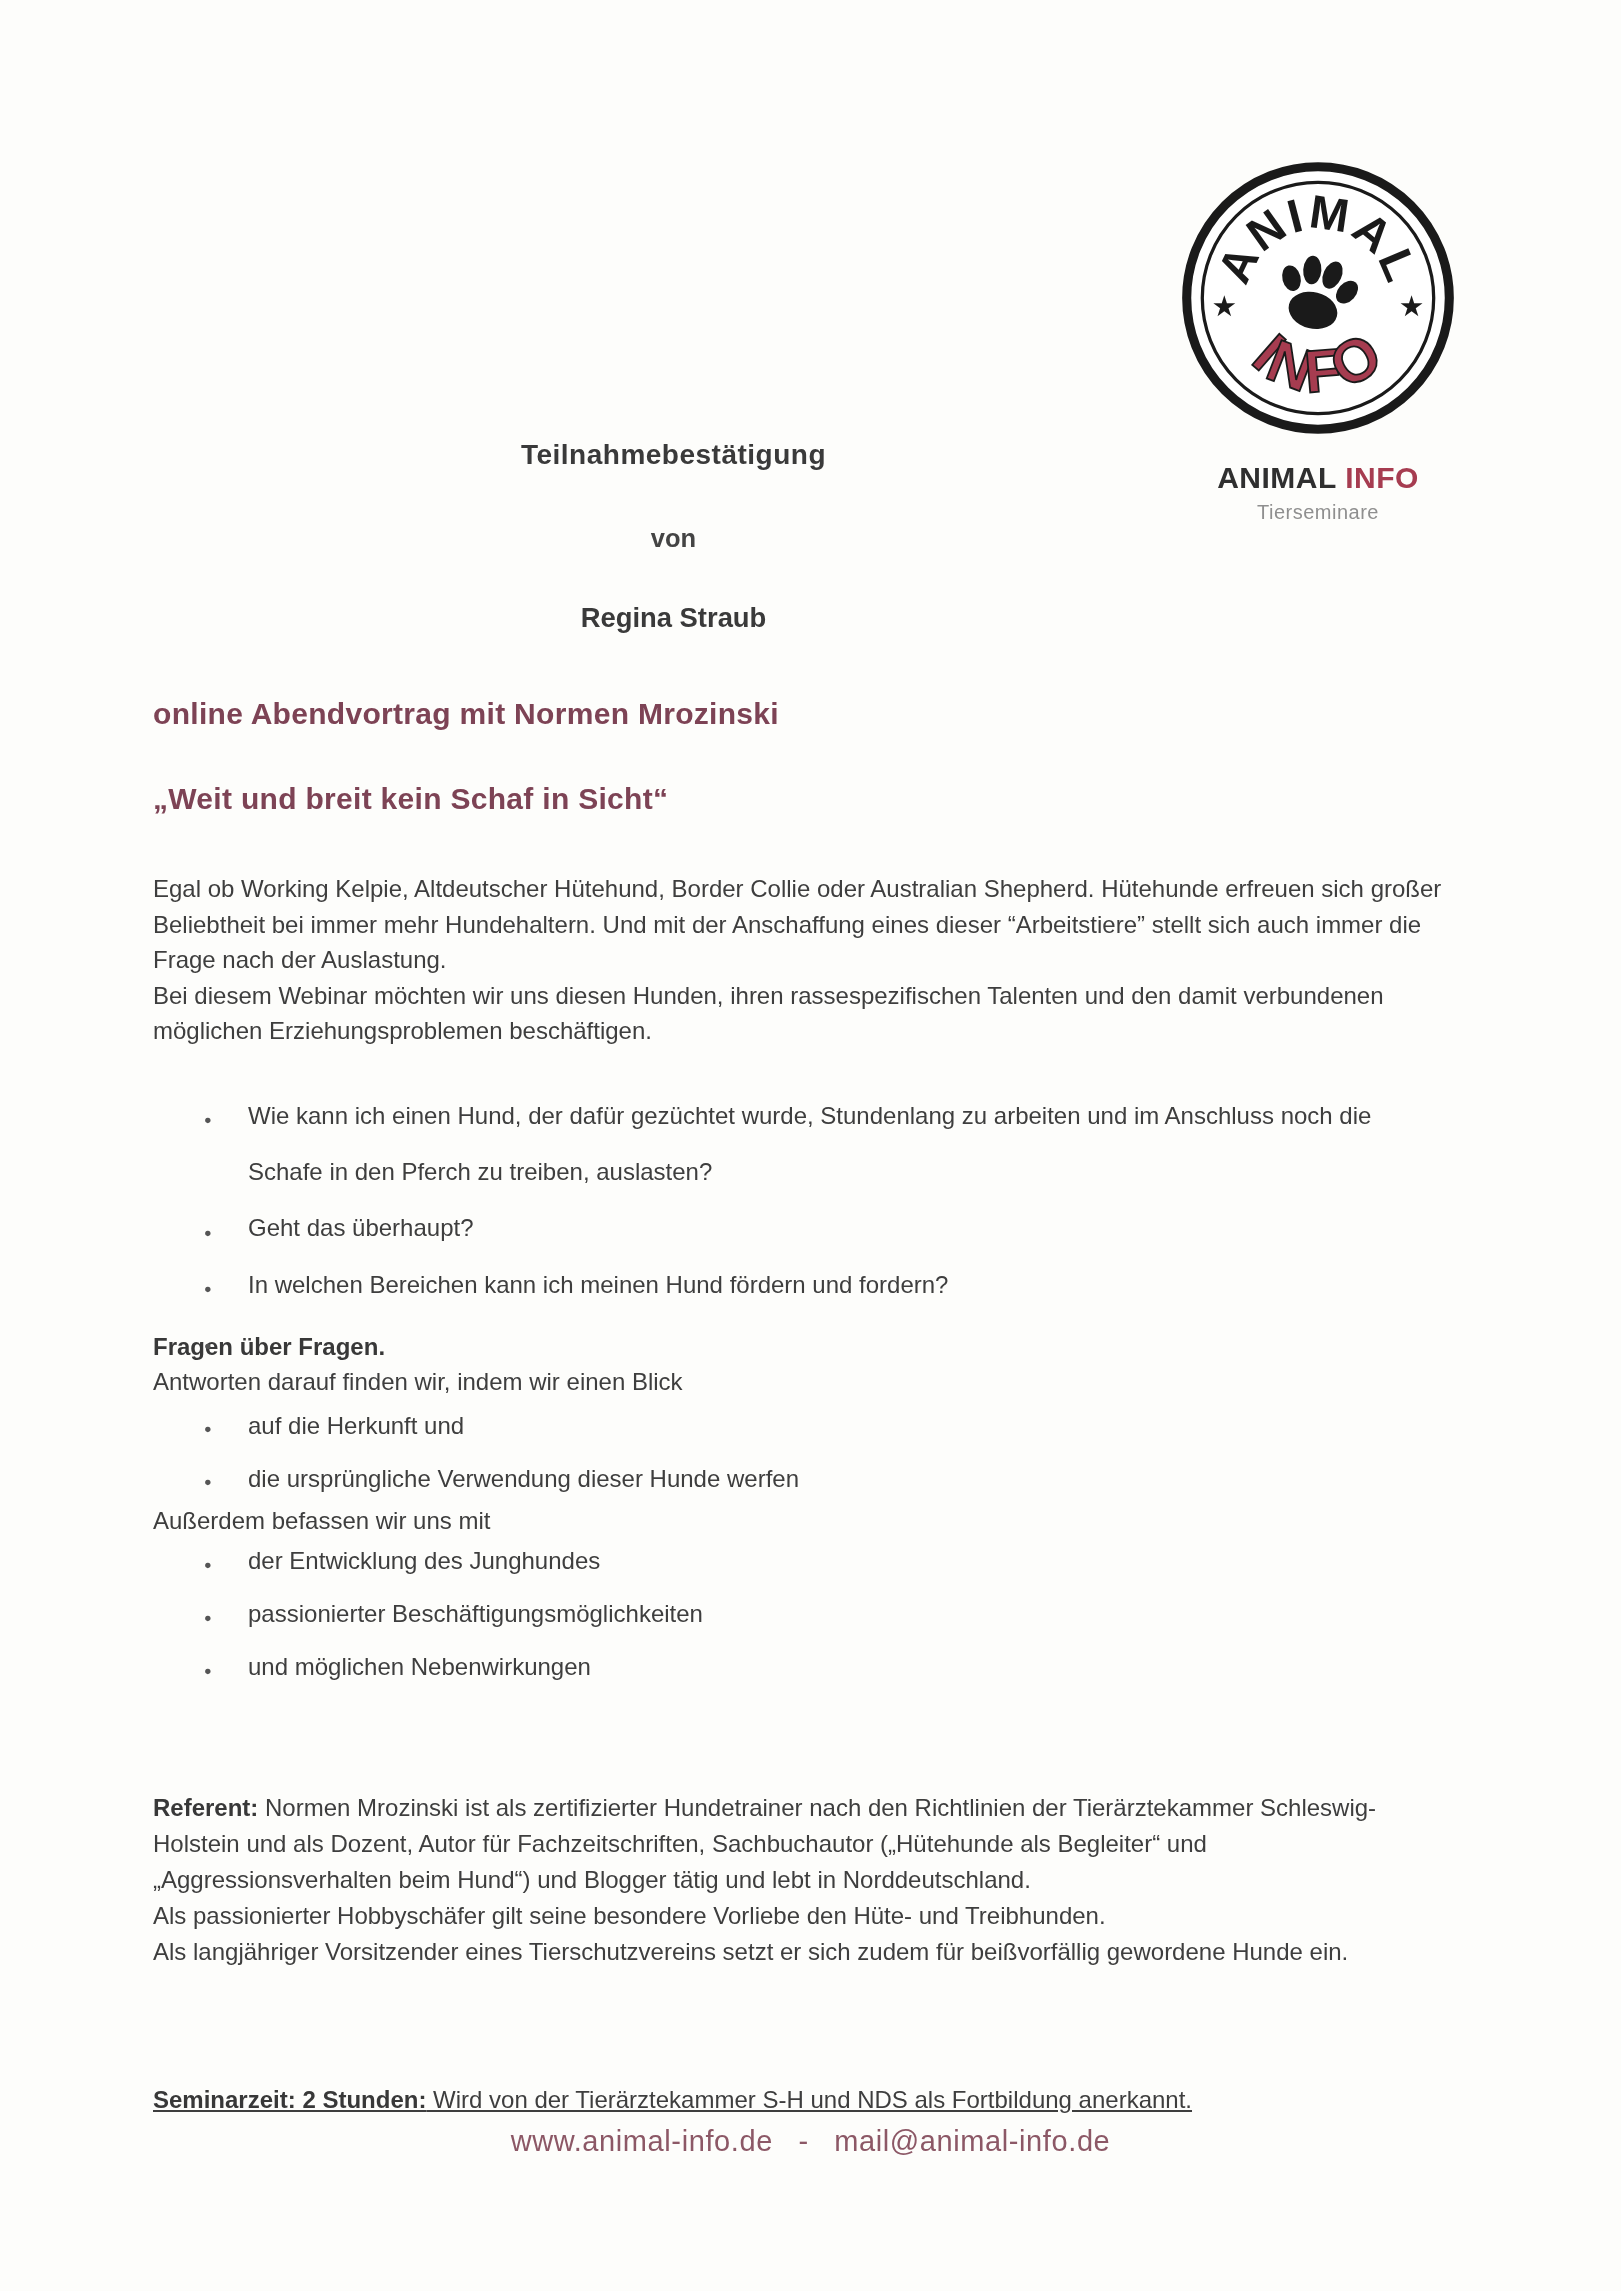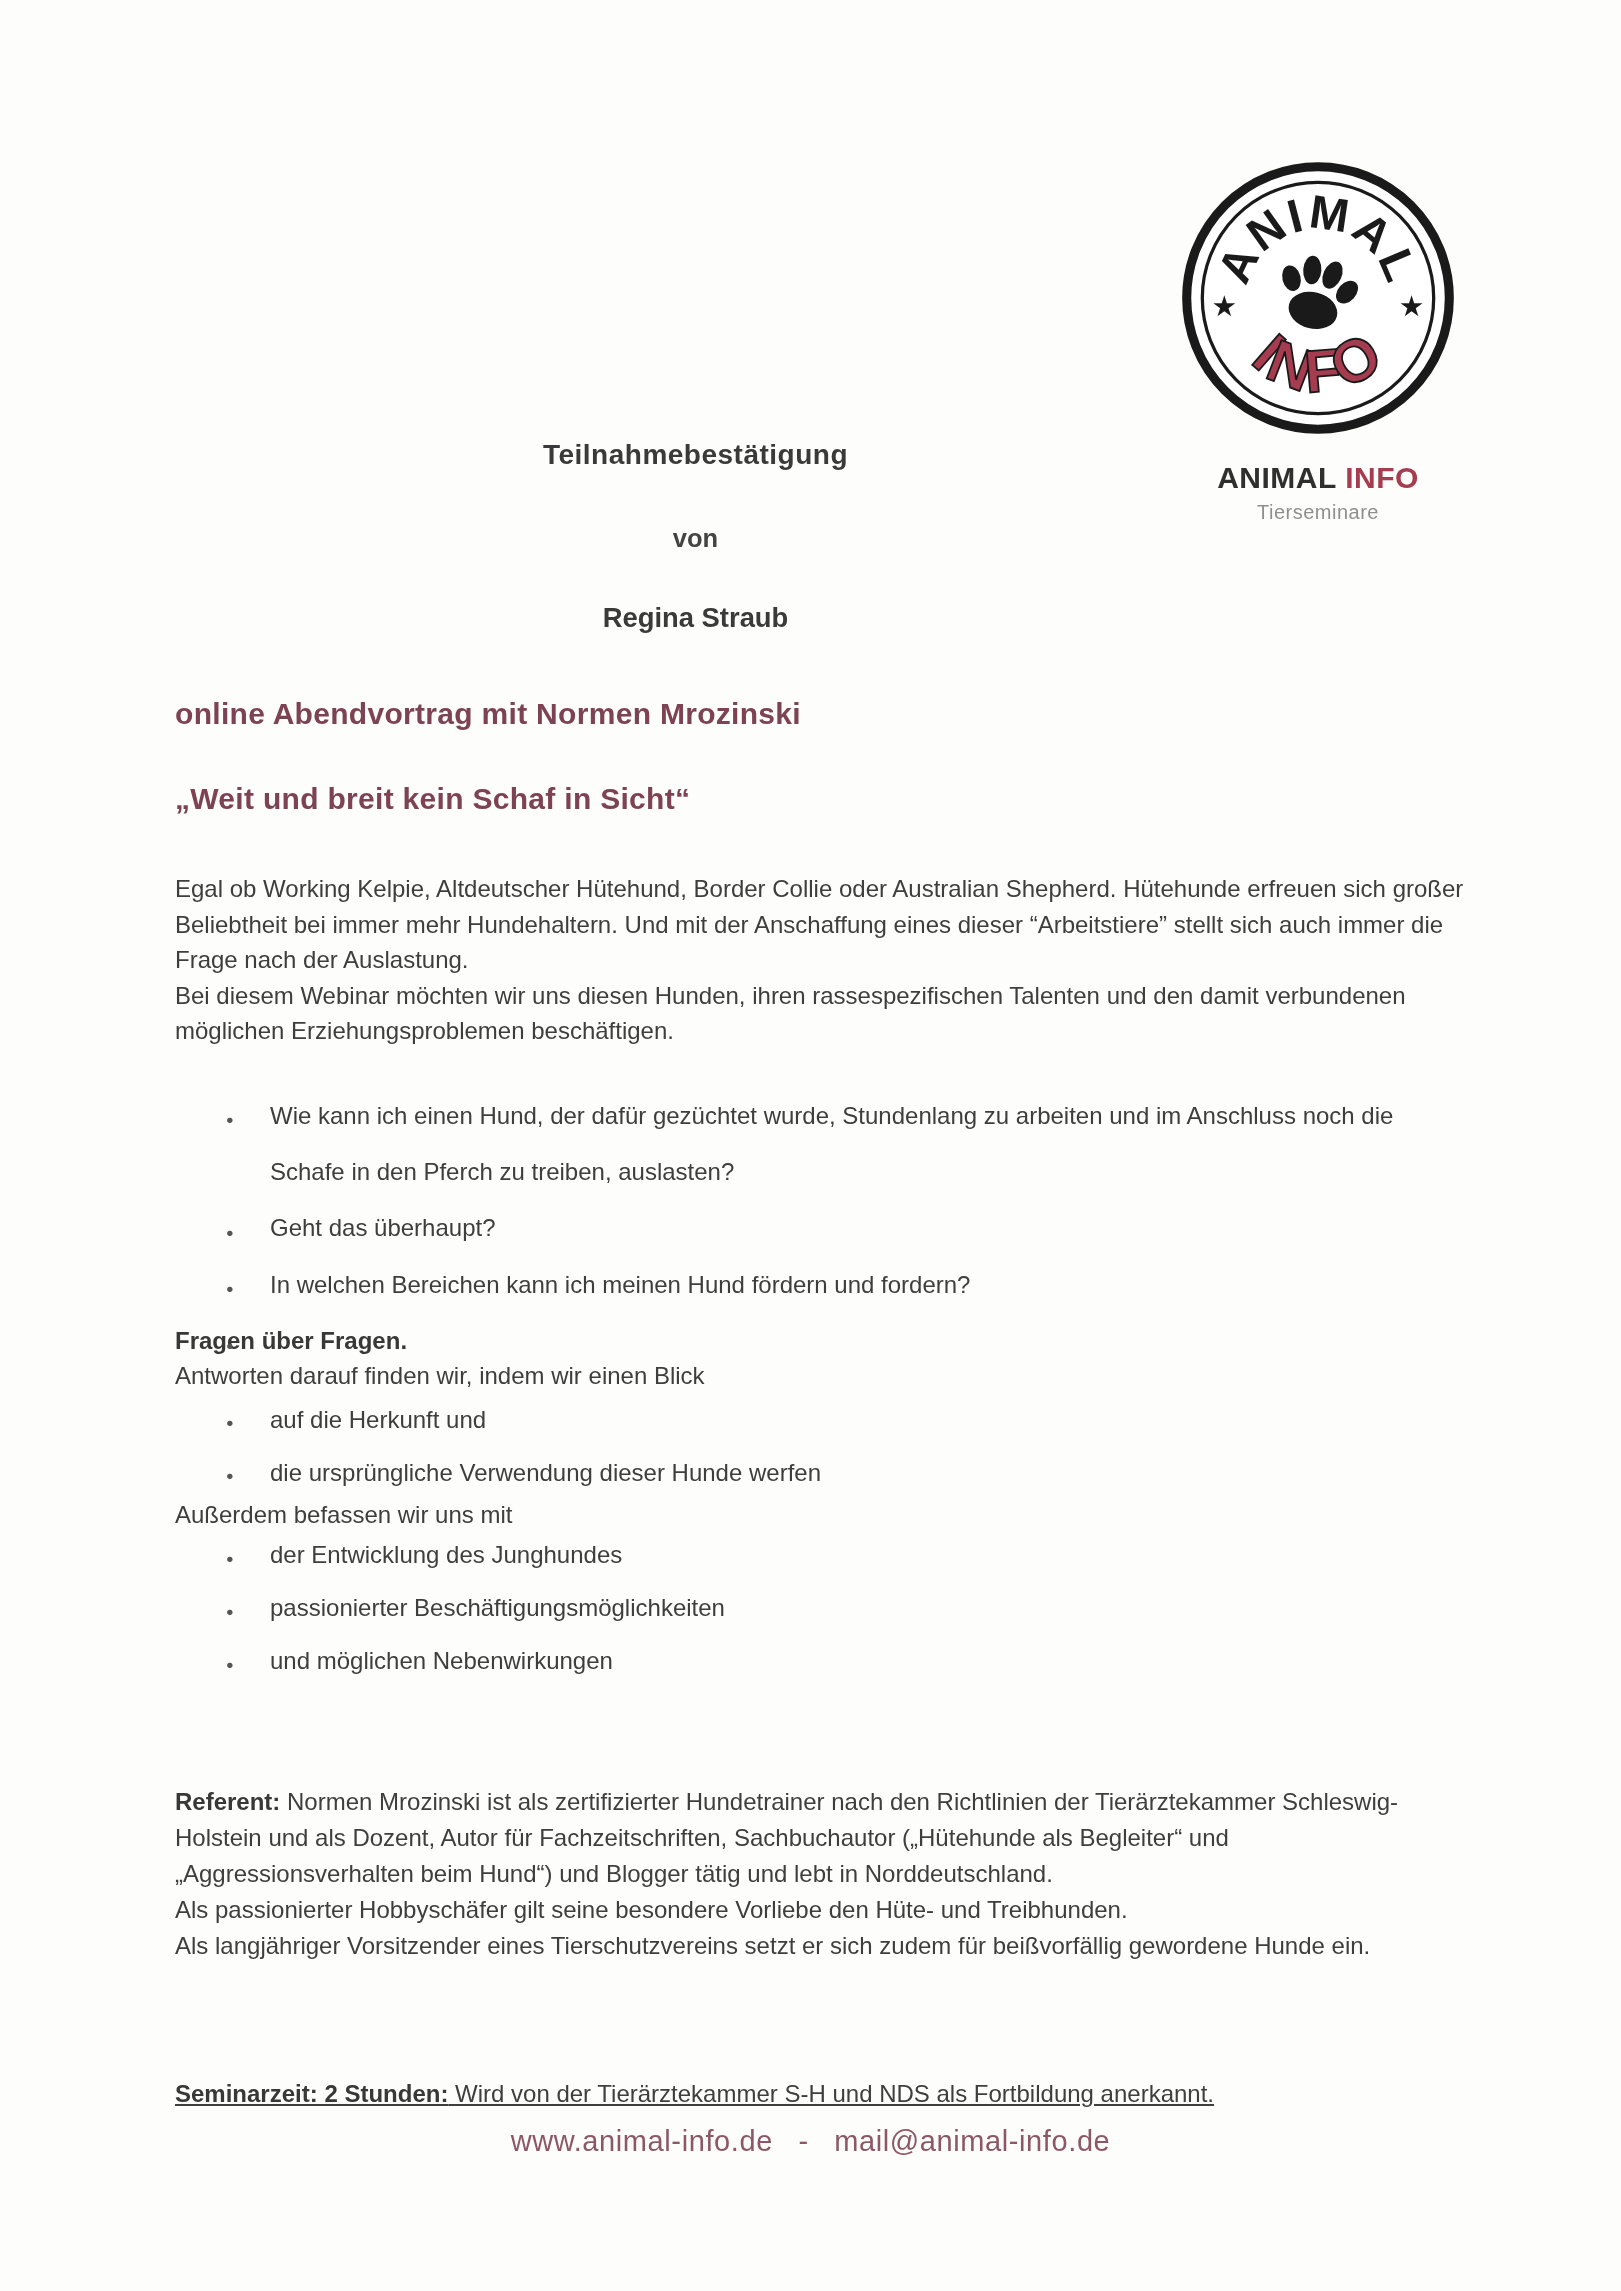--- a/index.html
+++ b/index.html
@@ -7,21 +7,21 @@
   .page {
     position: relative;
     width: 1621px;
     height: 2292px;
     margin: 0 auto;
     background: #fdfdfb;
     font-family: "Liberation Sans", sans-serif;
     color: #3e3e3e;
     overflow: hidden;
   }
-  .content { position:absolute; left:175px; top:0; width:1296px; }
+  .content { position:absolute; left:153px; top:0; width:1296px; }
 
   .title-block { margin-top:439px; width:1041px; text-align:center; }
   .doc-title { font-size:28px; font-weight:bold; color:#3a3a3a; letter-spacing:0.5px; }
   .doc-von   { margin-top:53px; font-size:25.5px; font-weight:bold; color:#444; }
   .doc-name  { margin-top:49px; font-size:27.4px; font-weight:bold; color:#3a3a3a; }
 
   .event-heading { margin-top:63px; font-size:30px; font-weight:bold; color:#7d4355; letter-spacing:0.3px; }
   .talk-title    { margin-top:51px; font-size:30px; font-weight:bold; color:#7d4355; letter-spacing:0.3px; }
 
   .intro { margin-top:55px; font-size:24px; line-height:1.48; }
@@ -33,21 +33,21 @@
     position:absolute; left:2px;
     font-size:12.7px; color:#555;
   }
   ul.q { margin-top:39px; font-size:24px; }
   ul.q li { line-height:2.35; }
   ul.q li::before { top:18.6px; }
   ul.tight { font-size:24px; }
   ul.tight li { line-height:2.2; }
   ul.tight li::before { top:16.7px; }
 
-  .fragen-block { margin-top:11px; font-size:24px; line-height:1.45; }
+  .fragen-block { margin-top:17px; font-size:24px; line-height:1.45; }
   .fragen-bold { font-weight:bold; color:#383838; }
 
   .blick-list { margin-top:11.8px; }
   .ausserdem { margin-top:2px; font-size:24px; }
   .topics-list { margin-top:25.5px; }
 
   .referent { margin-top:96px; font-size:24px; line-height:1.5; }
   .referent .label { font-weight:bold; color:#383838; }
 
   .seminar { margin-top:116px; font-size:24px;text-decoration:underline; }

